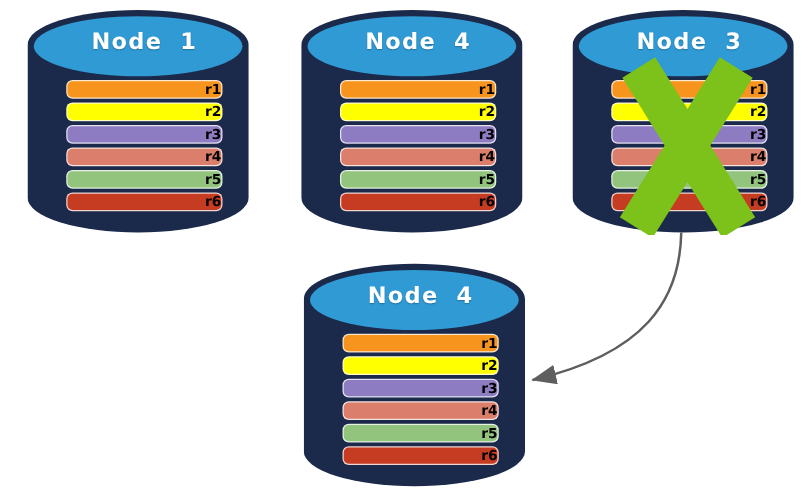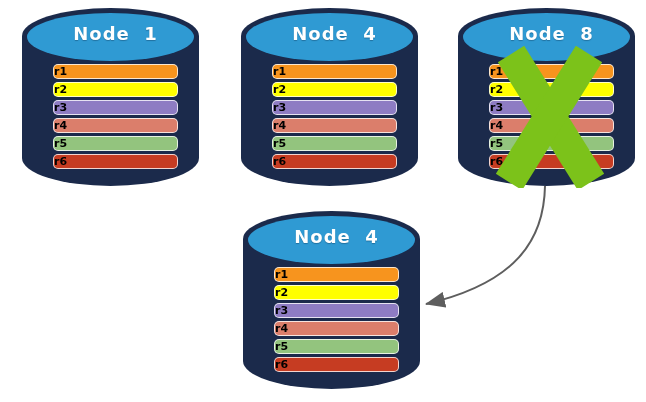--- a/index.html
+++ b/index.html
@@ -45,21 +45,21 @@
     right: 31px;
     top: 58px;
     z-index: 2;
   }
   .bar {
     height: 15px;
     margin-bottom: 3px;
     border-radius: 5px;
     border: 1px solid rgba(255,255,255,0.78);
     line-height: 13px;
-    text-align: left;
+    text-align: right;
     font-size: 11px;
     font-weight: bold;
     color: #000000;
   }
   .cross-overlay {
     position: absolute;
     left: 0; top: 0;
     width: 177px;
     height: 182px;
     z-index: 4;
@@ -109,21 +109,21 @@
       <div class="bar" style="background: rgb(147, 196, 126);">r5</div>
       <div class="bar" style="background: rgb(198, 60, 34);">r6</div>
     </div>
   </div>
 
   <div class="node" style="left:458px; top:6px;">
     <svg class="cyl" viewBox="0 0 177 182" aria-hidden="true">
       <path d="M0,30 A88.5,28 0 0 1 177,30 L177,152 A88.5,28 0 0 1 0,152 Z" fill="#1B2A4B"></path>
       <ellipse cx="88.5" cy="31" rx="83.5" ry="24" fill="#2F9AD3"></ellipse>
     </svg>
-    <div class="node-label">Node  8</div>
+    <div class="node-label">Node  3</div>
     <div class="bars">
       <div class="bar" style="background: rgb(247, 148, 30);">r1</div>
       <div class="bar" style="background: rgb(255, 255, 0);">r2</div>
       <div class="bar" style="background: rgb(142, 124, 195);">r3</div>
       <div class="bar" style="background: rgb(219, 126, 107);">r4</div>
       <div class="bar" style="background: rgb(147, 196, 126);">r5</div>
       <div class="bar" style="background: rgb(198, 60, 34);">r6</div>
     </div>
     <svg class="cross-overlay" viewBox="0 0 177 182" aria-hidden="true">
       <line x1="53" y1="48" x2="133" y2="176" stroke-width="31" stroke-linecap="butt" stroke="#7CC21A"></line>

